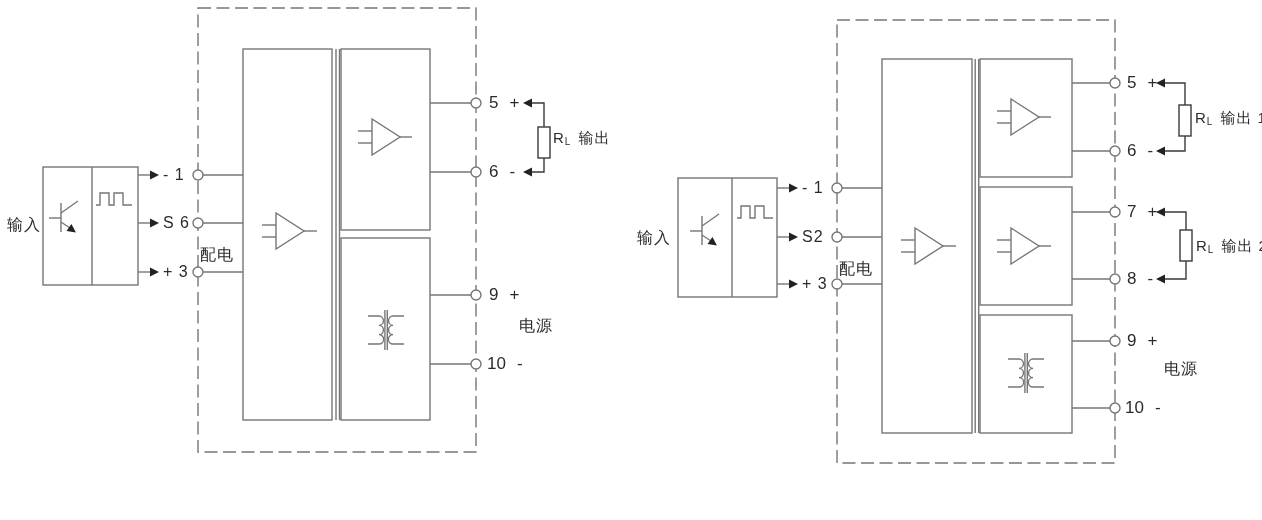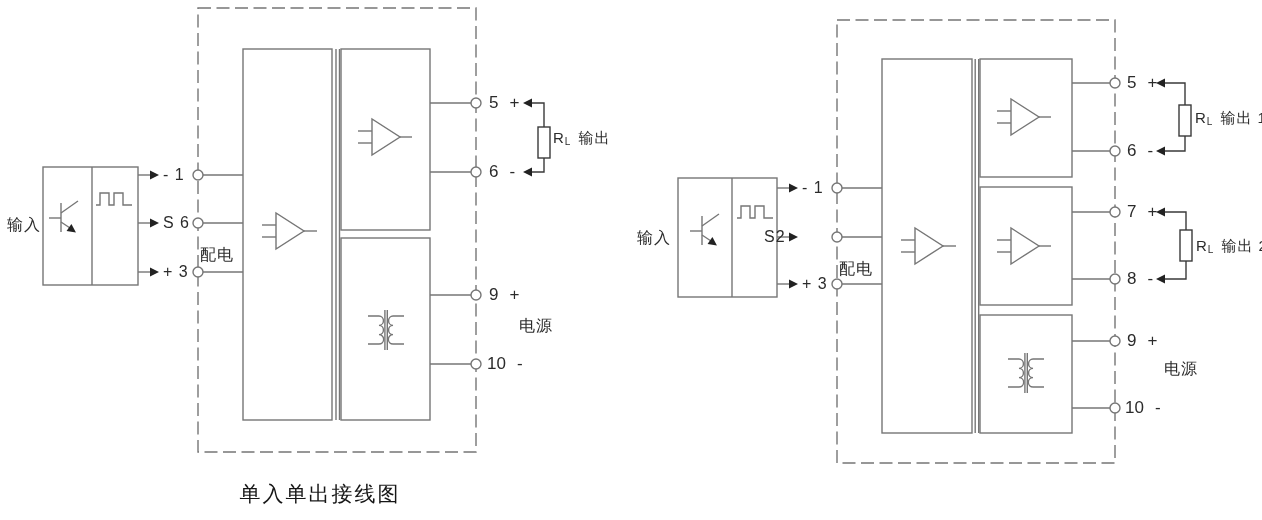--- a/index.html
+++ b/index.html
@@ -227,25 +227,24 @@
     <span>10</span>
     <span>-</span>
   </div>
 
   <div class="txt rl" style="left:553px;top:129px;">
     <span>R</span>
     <span class="rsub">L</span>
     <span class="rload">输出</span>
   </div>
   <div class="txt cjk" style="left:519px;top:317px;">电源</div>
-  <div class="txt caption" style="left:170px;top:482px;">单入单出接线图</div>
 
   <div class="txt cjk" style="left:637px;top:229px;">输入</div>
   <div class="txt term" style="left:802px;top:179px;">- 1</div>
-  <div class="txt term" style="left:764px;top:228px;">S2</div>
+  <div class="txt term" style="left:802px;top:228px;">S2</div>
   <div class="txt term" style="left:802px;top:275px;">+ 3</div>
   <div class="txt cjk" style="left:839px;top:260px;">配电</div>
 
   <div class="txt num" style="left:1127px;top:73px;">
     <span>5</span>
     <span>+</span>
   </div>
   <div class="txt num" style="left:1127px;top:141px;">
     <span>6</span>
     <span>-</span>

